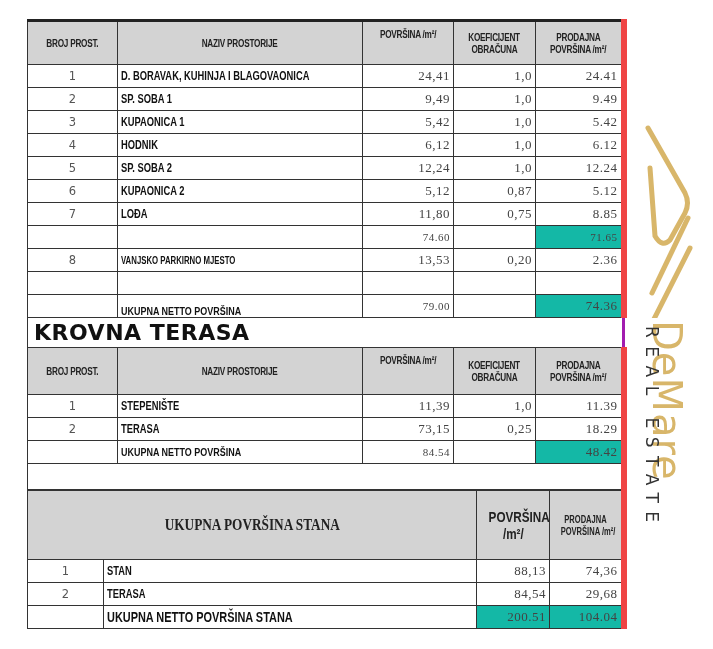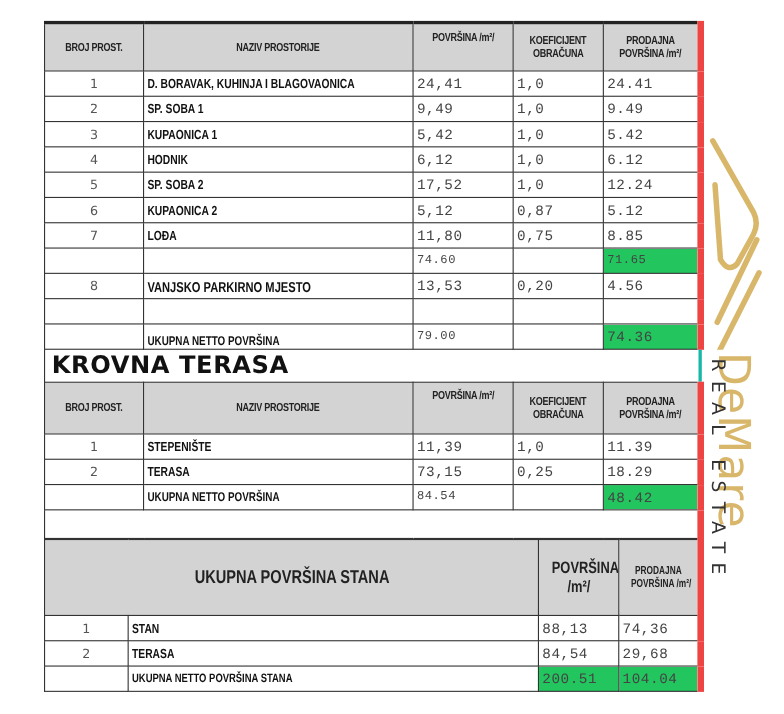--- a/index.html
+++ b/index.html
@@ -1,35 +1,35 @@
 <!DOCTYPE html>
 <html><head>
 <meta charset="utf-8">
 <style>
   * { box-sizing: border-box; margin: 0; padding: 0; }
   body { width: 713px; height: 649px; background: #ffffff; position: relative; overflow: hidden;
          font-family: "DejaVu Sans Mono", monospace; color: #222; }
-  .sheet { position: absolute; left: 40px; top: 19px; width: 596px; }
+  .sheet { position: absolute; left: 27px; top: 19px; width: 596px; }
   table { border-collapse: collapse; width: 596px; table-layout: fixed; }
   td { border: 1px solid #333; height: 23px; font-size: 12px; padding: 0 3px; vertical-align: middle; overflow: hidden; white-space: nowrap; }
   .hdr td { background: #d3d3d3; font-family: "Liberation Sans", sans-serif; font-weight: bold; font-size: 10.5px;
             text-align: center; letter-spacing: -0.3px; transform-origin: center; }
   .hdr td span { display: inline-block; transform: scaleX(0.78); }
   .num { text-align: center; color: #555; font-family: "DejaVu Sans", sans-serif; font-size: 11.5px; font-weight: normal; }
   .name { font-family: "Liberation Sans", sans-serif; font-weight: bold; font-size: 12px; text-align: left; color: #111; }
   .name span { display: inline-block; transform: scaleX(0.78); transform-origin: left center; }
-  .val { text-align: left; color: #444; font-family: Liberation Mono, monospace; font-size: 13px; letter-spacing: 0.5px; }
+  .val { text-align: right; color: #444; font-family: Liberation Serif, serif; font-size: 13px; letter-spacing: 0.5px; }
   .val.small { font-size: 11px; }
-  .shade { background: #22c55e; }
+  .shade { background: #14b8a6; }
   .t1 { border-top: 3px solid #222; }
   .thickright { border-right: 6px solid #ef4444; }
-  .title-row td { border-left: 1px solid #333; border-right: 3px solid #14b8a6; border-top: none; border-bottom: 1px solid #333; height: 30px;
+  .title-row td { border-left: 1px solid #333; border-right: 3px solid #a21caf; border-top: none; border-bottom: 1px solid #333; height: 30px;
                   font-family: "DejaVu Sans", sans-serif; font-size: 22px; font-weight: bold; letter-spacing: 0.5px; padding-left: 6px; color: #111; }
   .summary-hdr td { background: #d3d3d3; height: 69px; }
-  .summary-title { font-family: Liberation Sans, sans-serif; font-weight: bold; font-size: 17px; text-align: center; }
+  .summary-title { font-family: Liberation Serif, serif; font-weight: bold; font-size: 17px; text-align: center; }
   .summary-title span { display: inline-block; transform: scaleX(0.78); }
   .logo { position: absolute; left: 640px; top: 118px; width: 60px; height: 400px; }
   .vert { position: absolute; transform: rotate(90deg); transform-origin: left top; white-space: nowrap; }
   .brand { color: #d8b66a; font-family: "DejaVu Sans", sans-serif; font-size: 40px; font-weight: normal; left: 690px; top: 320px; letter-spacing: 1px; }
   .sub { color: #333; font-family: "DejaVu Sans", sans-serif; font-size: 17px; left: 662px; top: 326px; letter-spacing: 8.5px; }
 </style>
 </head>
 <body>
 
 <div class="sheet">
@@ -73,21 +73,21 @@
   <tr>
     <td class="num">4</td>
     <td class="name"><span>HODNIK</span></td>
     <td class="val">6,12</td>
     <td class="val">1,0</td>
     <td class="val thickright">6.12</td>
   </tr>
   <tr>
     <td class="num">5</td>
     <td class="name"><span>SP. SOBA 2</span></td>
-    <td class="val">17,52</td>
+    <td class="val">12,24</td>
     <td class="val">1,0</td>
     <td class="val thickright">12.24</td>
   </tr>
   <tr>
     <td class="num">6</td>
     <td class="name"><span>KUPAONICA 2</span></td>
     <td class="val">5,12</td>
     <td class="val">0,87</td>
     <td class="val thickright">5.12</td>
   </tr>
@@ -100,24 +100,24 @@
   </tr>
   <tr>
     <td></td>
     <td></td>
     <td class="val small">74.60</td>
     <td></td>
     <td class="val small shade thickright">71.65</td>
   </tr>
   <tr>
     <td class="num">8</td>
-    <td class="name" style="font-size:13px"><span>VANJSKO PARKIRNO MJESTO</span></td>
+    <td class="name" style="font-size:10px"><span>VANJSKO PARKIRNO MJESTO</span></td>
     <td class="val">13,53</td>
     <td class="val">0,20</td>
-    <td class="val thickright">4.56</td>
+    <td class="val thickright">2.36</td>
   </tr>
   <tr>
     <td></td>
           <td></td>
           <td></td>
           <td></td>
           <td class="thickright"></td>
   </tr>
   <tr>
     <td></td>
@@ -183,21 +183,21 @@
     <td class="val thickright">74,36</td>
   </tr>
   <tr>
     <td class="num">2</td>
     <td class="name"><span>TERASA</span></td>
     <td class="val">84,54</td>
     <td class="val thickright">29,68</td>
   </tr>
   <tr>
     <td></td>
-    <td class="name" style="font-size:11px"><span>UKUPNA NETTO POVRŠINA STANA</span></td>
+    <td class="name" style="font-size:14px"><span>UKUPNA NETTO POVRŠINA STANA</span></td>
     <td class="val shade">200.51</td>
     <td class="val shade thickright">104.04</td>
   </tr>
 </tbody>
     </table>
 </div>
 
 <svg class="logo" viewBox="0 0 60 200" style="left:640px;top:118px;width:60px;height:200px">
   <g fill="none" stroke="#d8b66a" stroke-width="5" stroke-linecap="round">
     <path d="M8 10 L45 75 Q50 85 45 95 L30 122 Q22 130 15 118 L10 50"></path>

